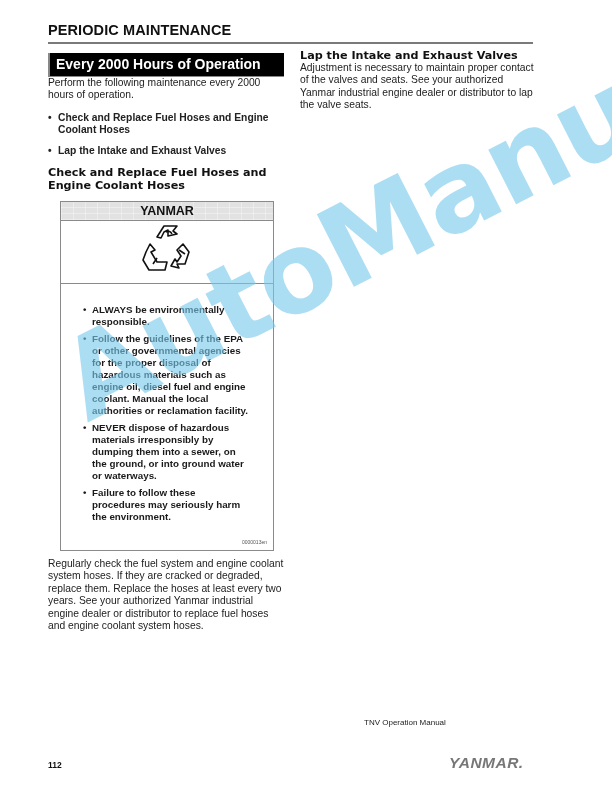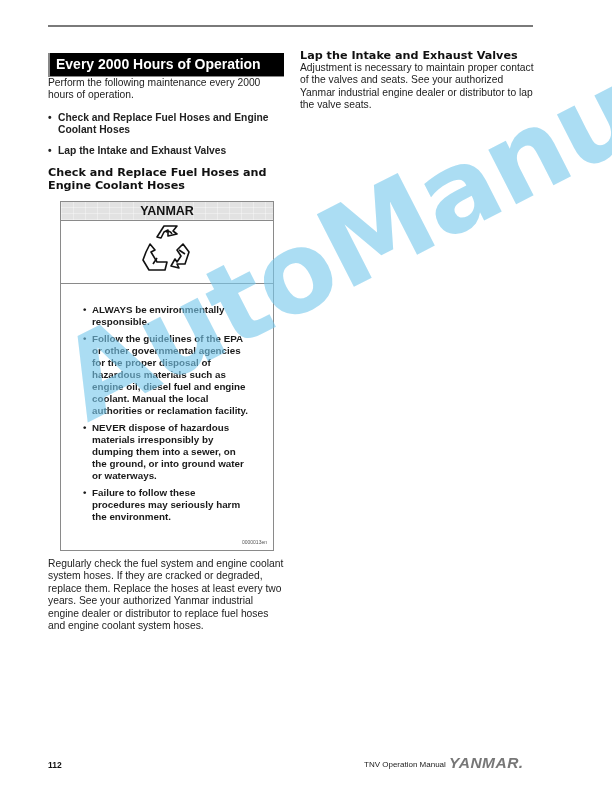--- a/index.html
+++ b/index.html
@@ -26,29 +26,30 @@
   .caution-body { padding: 4px 6px 2px 6px; }
   .caution-body ul { list-style: none; padding: 0; margin: 16px; }
   .caution-body li { position: relative; padding-left: 9px; font-size: 9.8px; line-height: 12px; font-weight: bold; color: #1a1a1a; margin-bottom: 5px; }
   .caution-body li::before { content: "•"; position: absolute; left: 0; top: 0; }
   .caution-code { text-align: right; font-size: 5px; color: #555; margin-top: 0; padding-bottom: 3px; }
   .after-box { margin-top: 7px; }
 
   .col-right .body-text { }
 
   .footer-page { position: absolute; left: 48px; top: 760px; font-size: 8.5px; font-weight: bold; color: #111; }
-  .footer-manual { position: absolute; left: 364px; top: 760px; font-size: 8px; color: #222; }
+  .footer-manual { position: absolute; left: 364px; top: 718px; font-size: 8px; color: #222; }
   .footer-logo { position: absolute; left: 449px; top: 754px; font-size: 15.5px; font-weight: bold; font-style: italic; letter-spacing: 0.5px; color: #777; }
 
   .watermark { position: absolute; left: 40px; top: 330px; font-family: "DejaVu Sans", sans-serif; font-size: 112px; font-weight: bold; color: rgba(120, 200, 235, 0.62); transform: rotate(-27deg); transform-origin: left top; white-space: nowrap; pointer-events: none; letter-spacing: -2px; }
 </style>
 </head>
 <body>
 
 <div class="page-header">
+  <div class="page-header-title">PERIODIC MAINTENANCE</div>
   <div class="header-rule"></div>
 </div>
 
 <div class="col-left">
   <div class="section-banner">Every 2000 Hours of Operation</div>
   <p class="body-text intro">Perform the following maintenance every 2000 hours of operation.</p>
   <ul class="bullets">
     <li>Check and Replace Fuel Hoses and Engine Coolant Hoses</li>
     <li>Lap the Intake and Exhaust Valves</li>
   </ul>

